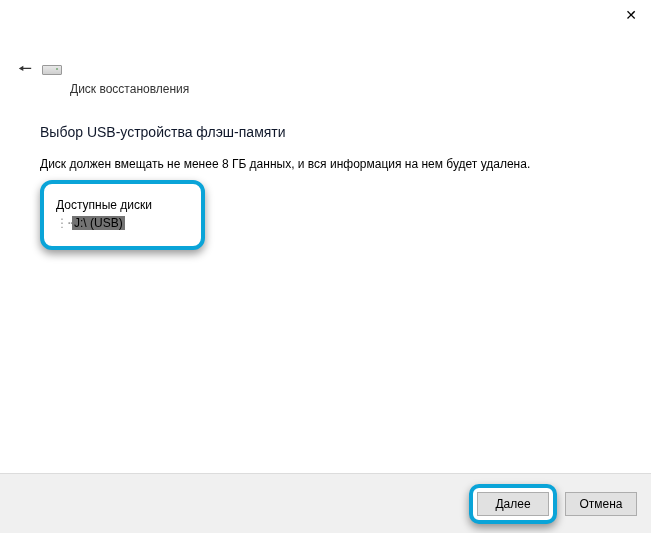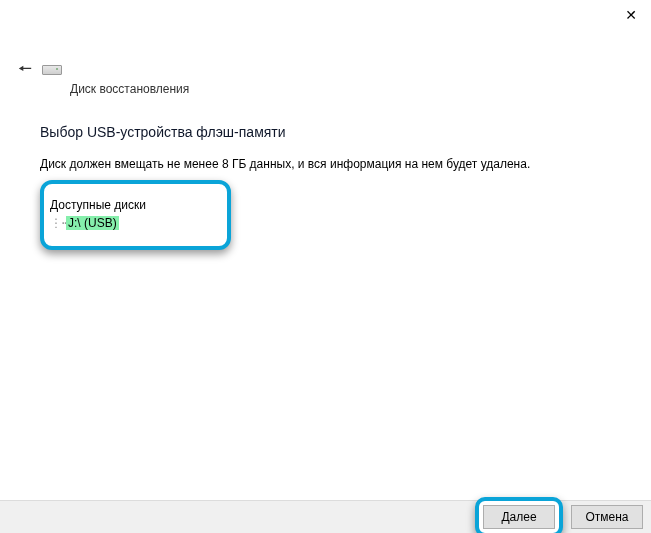--- a/index.html
+++ b/index.html
@@ -78,22 +78,22 @@
   }
   .instruction {
     font-size: 12px;
     color: #000;
     margin: 0 0 9px 0;
   }
   .disk-list-box {
     border: 4px solid #0aa4d8;
     border-radius: 12px;
     box-shadow: 0 4px 8px rgba(0,0,0,0.4);
-    padding: 14px 16px 16px 6px;
-    width: 191px;
+    padding: 14px 16px 16px 12px;
+    width: 165px;
     background: #fff;
   }
   .disk-list-label {
     font-size: 12px;
     color: #000;
     margin-bottom: 4px;
   }
   .tree-row {
     display: flex;
     align-items: center;
@@ -102,36 +102,36 @@
   .tree-branch {
     color: #999;
     font-size: 12px;
     display: inline-block;
     width: 14px;
     text-align: left;
     font-family: monospace;
     line-height: 1;
   }
   .tree-item {
-    background: #86efac;
+    background: #737373;
     padding: 0 2px;
     font-size: 12px;
     color: #000;
     cursor: pointer;
   }
   .footer {
     position: absolute;
     left: 0; right: 0; bottom: 0;
-    height: 33px;
+    height: 60px;
     border-top: 1px solid #dcdcdc;
     background: #f0f0f0;
     display: flex;
     justify-content: flex-end;
     align-items: center;
-    padding-right: 8px;
+    padding-right: 14px;
     gap: 8px;
   }
   .btn {
     height: 24px;
     min-width: 72px;
     padding: 0 12px;
     font-size: 12px;
     font-family: inherit;
     background: #e1e1e1;
     border: 1px solid #adadad;

